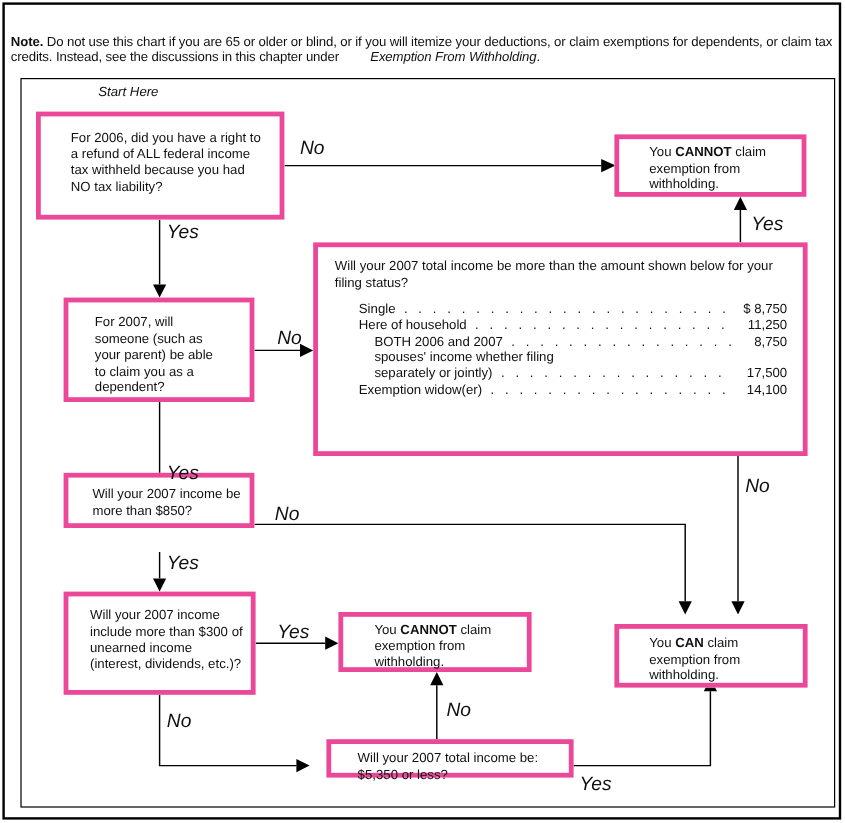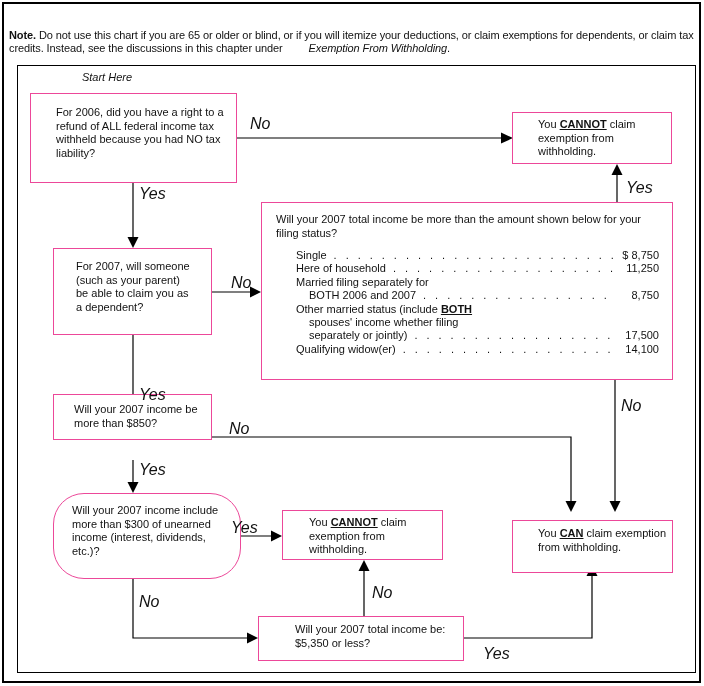--- a/index.html
+++ b/index.html
@@ -12,38 +12,38 @@
   .figure-title{position:absolute;left:9px;top:5px;font-size:16px;letter-spacing:-0.2px;white-space:nowrap;}
   .figure-title .flabel{font-weight:400;}
   .figure-title .ftext{font-weight:700;}
   .note{position:absolute;left:9px;top:29px;width:688px;font-size:11px;line-height:13px;letter-spacing:-0.1px;}
   .note b{font-weight:700;}
   .note i{font-style:italic;margin-left:23px;}
   .chart-area{position:absolute;left:17px;top:65px;width:677px;height:606px;border:1px solid #000;}
   .start-here{position:absolute;left:62px;top:71px;width:90px;text-align:center;font-size:11px;font-style:italic;}
   svg.connectors{position:absolute;left:0;top:0;}
   .node{
-    position:absolute;background:#fff;border:1px solid #ec4899;
+    position:absolute;background:#fff;border:4px solid #ec4899;
     font-size:11px;line-height:13.5px;box-sizing:border-box;
   }
-  .node b{font-weight:700;text-decoration:underline;}
+  .node b{font-weight:700;}
   .edge-label{position:absolute;font-size:16px;font-style:italic;white-space:nowrap;}
   
   .n-q1{left:30px;top:93px;width:207px;height:90px;padding:12px 10px 0 25px;}
   .n-q2{left:53px;top:248px;width:159px;height:87px;padding:11px 20px 0 22px;}
   .n-q3{left:53px;top:394px;width:159px;height:46px;padding:8px 6px 0 20px;}
-  .n-q4{left:53px;top:493px;width:188px;height:86px;padding:10px 5px 0 18px;border-radius:31px;}
+  .n-q4{left:53px;top:493px;width:160px;height:86px;padding:10px 5px 0 18px;}
   .n-cannot-top{left:512px;top:112px;width:160px;height:52px;padding:5px 6px 0 25px;}
   .n-cannot-mid{left:282px;top:510px;width:161px;height:50px;padding:5px 6px 0 26px;}
   .n-can{left:512px;top:520px;width:161px;height:53px;padding:6px 6px 0 25px;}
-  .n-q5{left:258px;top:616px;width:206px;height:45px;padding:6px 6px 0 36px;}
+  .n-q5{left:272px;top:616px;width:206px;height:32px;padding:6px 6px 0 22px;}
   .n-big{left:261px;top:202px;width:412px;height:178px;padding:0;}
   .n-big .bb-heading{padding:10px 20px 0 14px;}
   .n-big .bb-table{margin:9px 13px 0 34px;}
-  .tr{display:flex;align-items:flex-start;height:13.4px;overflow:visible;}
+  .tr{display:flex;align-items:flex-end;height:13.4px;overflow:visible;}
   .tr.indent .tl{padding-left:13px;}
   .tl{white-space:nowrap;}
   .dots{flex:1;overflow:hidden;white-space:nowrap;letter-spacing:9px;padding:0 2px 0 7px;color:#111;}
   .amt{text-align:right;min-width:46px;white-space:nowrap;}
   
   .el-q1-no{left:250px;top:115px;}
   .el-q1-yes{left:139px;top:185px;}
   .el-q2-no{left:231px;top:274px;}
   .el-big-yes{left:626px;top:179px;}
   .el-q2-yes{left:139px;top:386px;}
@@ -136,41 +136,35 @@
         <div class="tr">
           <span class="tl">Single</span>
           <span class="dots">........................................</span>
           <span class="amt">$ 8,750</span>
         </div>
         <div class="tr">
           <span class="tl">Here of household</span>
           <span class="dots">........................................</span>
           <span class="amt">11,250</span>
         </div>
-        <div class="tr">
-          <span class="tl">Married filing separately for</span>
-        </div>
         <div class="tr indent">
           <span class="tl">BOTH 2006 and 2007</span>
           <span class="dots">........................................</span>
           <span class="amt">8,750</span>
         </div>
-        <div class="tr">
-          <span class="tl">Other married status (include <b>BOTH</b></span>
-        </div>
         <div class="tr indent">
           <span class="tl">spouses' income whether filing</span>
         </div>
         <div class="tr indent">
           <span class="tl">separately or jointly)</span>
           <span class="dots">........................................</span>
           <span class="amt">17,500</span>
         </div>
         <div class="tr">
-          <span class="tl">Qualifying widow(er)</span>
+          <span class="tl">Exemption widow(er)</span>
           <span class="dots">........................................</span>
           <span class="amt">14,100</span>
         </div>
       </div>
   </div>
 
   <div class="node n-q2">
     <span>For 2007, will someone (such as your parent) be able to claim you as a dependent?</span>
   </div>
 

